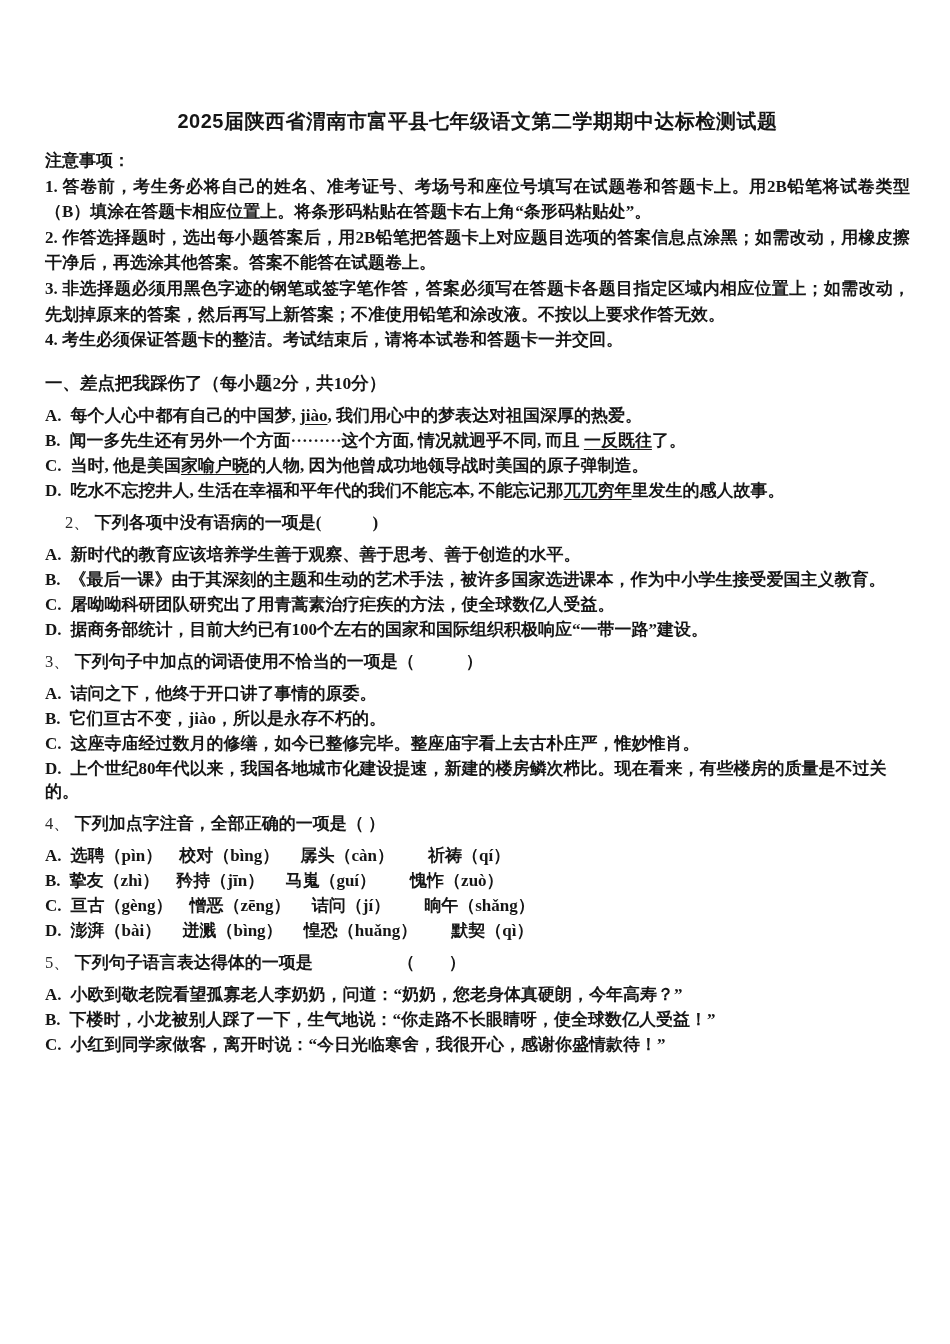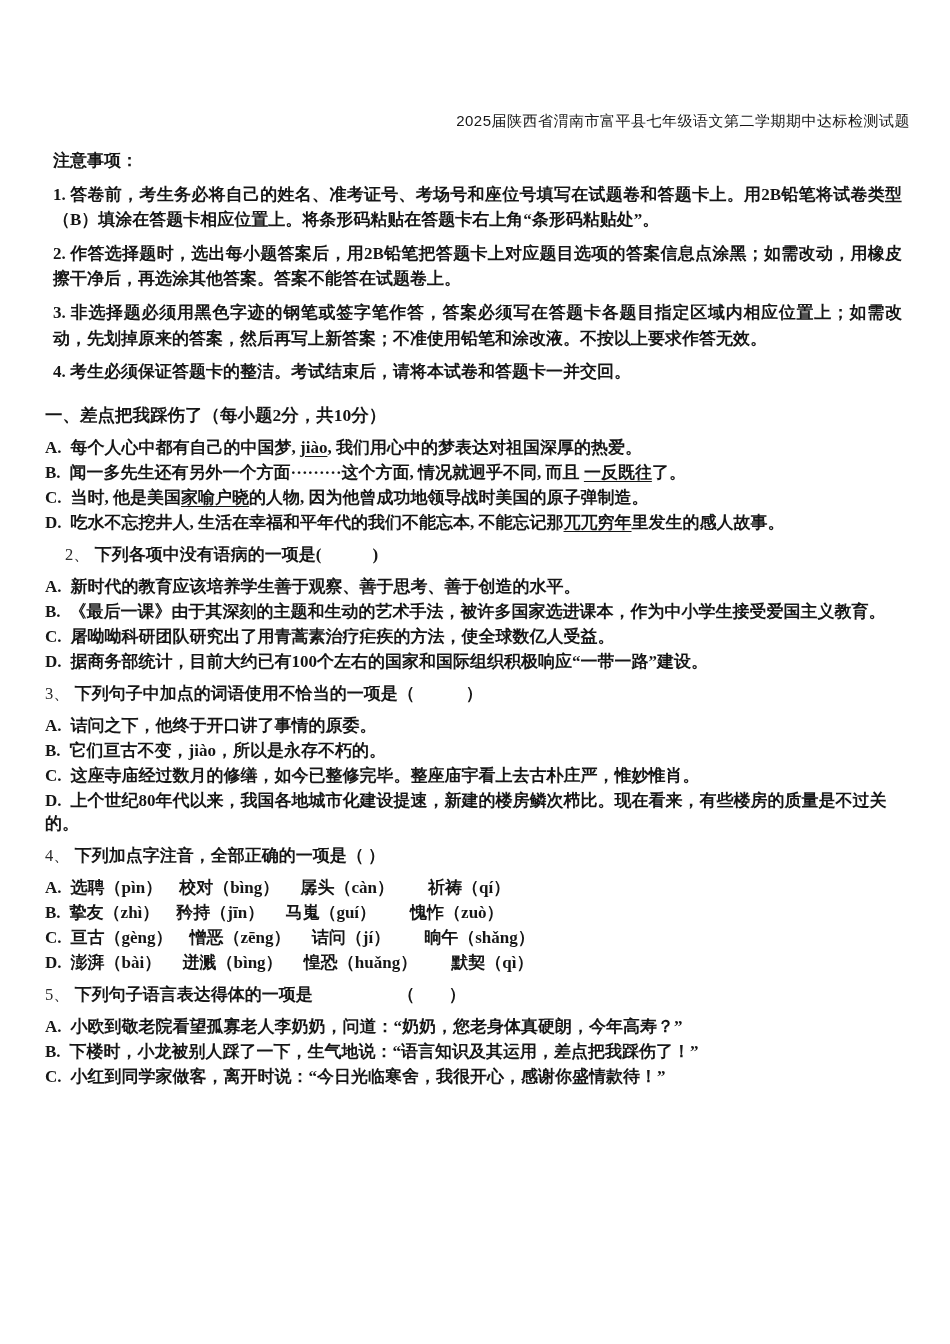--- a/index.html
+++ b/index.html
@@ -15,34 +15,34 @@
     font-family: "Liberation Serif", "DejaVu Serif", serif;
   }
   .page {
     box-sizing: border-box;
     width: 950px;
     height: 1344px;
     padding: 106px 40px 0 45px;
   }
   .title {
     margin: 0 0 12px 0;
-    text-align: right;
-    font-size: 15px;
+    text-align: center;
+    font-size: 20px;
     line-height: 30px;
-    font-weight: 400;
+    font-weight: 700;
     font-family: "Liberation Sans", "DejaVu Sans", sans-serif;
     letter-spacing: 0.5px;
   }
   .notice {
     font-size: 17px;
     line-height: 25.6px;
     font-weight: 600;
     text-align: justify;
   }
-  .notice p { margin: 8px; }
+  .notice p { margin: 0; }
   .section-heading {
     margin: 19px 0 0 0;
     font-size: 17.5px;
     line-height: 23px;
     font-weight: 700;
     white-space: pre-wrap;
   }
   .question { margin: 0; }
   .stem, .option {
     margin: 9px 0 0 0;
@@ -110,17 +110,17 @@
       <div class="question">
         <p class="stem"><span class="q-num">4、</span><span class="stem-text">下列加点字注音，全部正确的一项是（ ）</span></p>
         <p class="option"><span class="opt-label">A.</span><span class="opt-text">选聘（pìn）　校对（bìng）　 孱头（càn）　　祈祷（qí）</span></p>
         <p class="option"><span class="opt-label">B.</span><span class="opt-text">挚友（zhì）　矜持（jīn）　 马嵬（guí）　　愧怍（zuò）</span></p>
         <p class="option"><span class="opt-label">C.</span><span class="opt-text">亘古（gèng）　憎恶（zēng）　 诘问（jí）　　晌午（shǎng）</span></p>
         <p class="option"><span class="opt-label">D.</span><span class="opt-text">澎湃（bài）　 迸溅（bìng）　 惶恐（huǎng）　　默契（qì）</span></p>
       </div>
       <div class="question">
         <p class="stem"><span class="q-num">5、</span><span class="stem-text">下列句子语言表达得体的一项是　　　　　（　　）</span></p>
         <p class="option"><span class="opt-label">A.</span><span class="opt-text">小欧到敬老院看望孤寡老人李奶奶，问道：“奶奶，您老身体真硬朗，今年高寿？”</span></p>
-        <p class="option"><span class="opt-label">B.</span><span class="opt-text">下楼时，小龙被别人踩了一下，生气地说：“语言知识及其运用，差点把我踩伤了！”</span></p>
+        <p class="option"><span class="opt-label">B.</span><span class="opt-text">下楼时，小龙被别人踩了一下，生气地说：“你走路不长眼睛呀，使全球数亿人受益！”</span></p>
         <p class="option"><span class="opt-label">C.</span><span class="opt-text">小红到同学家做客，离开时说：“今日光临寒舍，我很开心，感谢你盛情款待！”</span></p>
       </div>
     </div>
 </div>
 
 </body></html>

